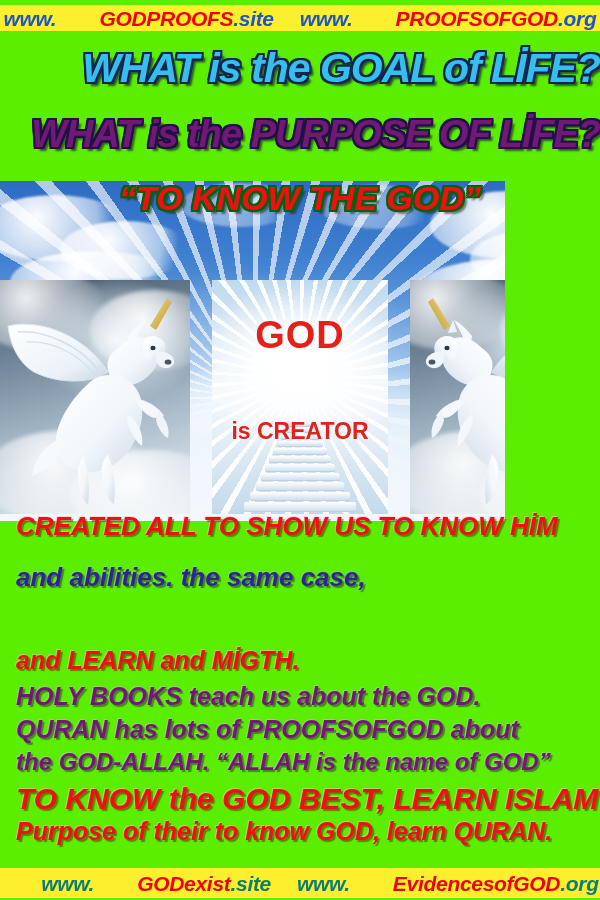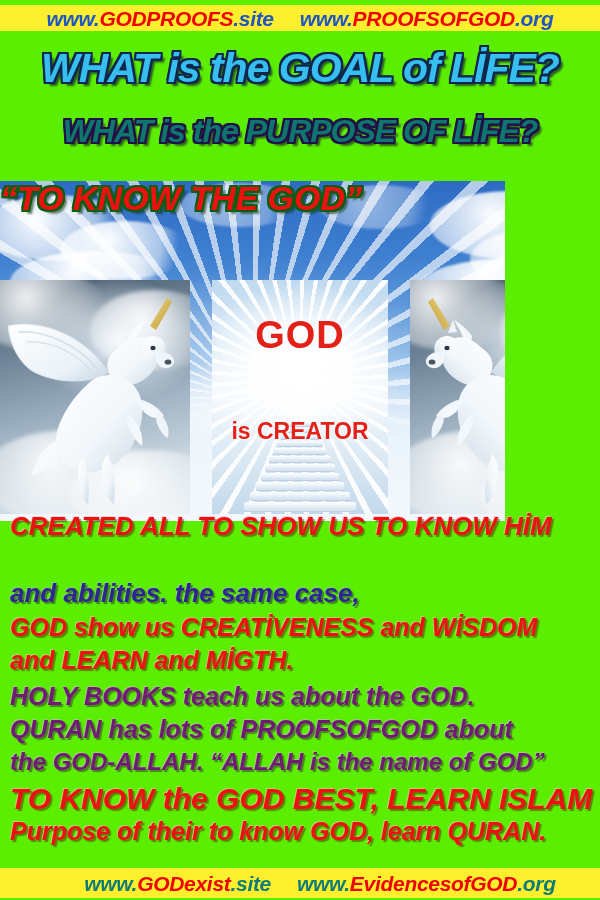--- a/index.html
+++ b/index.html
@@ -28,42 +28,42 @@
     white-space:nowrap;
     font-weight:bold;
     font-style:italic;
     letter-spacing:-0.3px;
     line-height:1;
   }
   #topbar .urlitem{font-size:21px;}
   #bottombar .urlitem{font-size:21px;}
 
   .u-blue{color:#1F56C4;}
-  .u-red{color:#F20000;}
+  .u-red{color:#F20000;margin-left:43px;}
   .u-teal{color:#0E7C76;}
 
   
   .headline{
-    position:absolute;left:0;width:600px;text-align:center;
+    position:absolute;left:0;width:600px;text-align:right;
     font-weight:bold;font-style:italic;
     white-space:nowrap;line-height:1;
     z-index:25;
     font-family:"Liberation Sans",sans-serif;
   }
   #h1{
     top:48px;font-size:41px;letter-spacing:-1px;
     color:#36BEEE;
     text-shadow:
       -2px 0 #10264d, 2px 0 #10264d, 0 -2px #10264d, 0 2px #10264d,
       -2px -2px #10264d, 2px -2px #10264d, -2px 2px #10264d, 2px 2px #10264d,
       4px 4px 2px rgba(10,20,50,.65);
   }
   #h2{
-    top:115px;font-size:32px;letter-spacing:-1px;
-    color:#0f766e;
+    top:115px;font-size:38px;letter-spacing:-1px;
+    color:#701a75;
     text-shadow:
       -2px 0 #221047, 2px 0 #221047, 0 -2px #221047, 0 2px #221047,
       -2px -2px #221047, 2px -2px #221047, -2px 2px #221047, 2px 2px #221047,
       4px 4px 2px rgba(20,5,45,.6);
   }
 
   
   #artband{
     position:absolute;left:0;top:181px;width:505px;height:340px;
     overflow:hidden;
@@ -140,37 +140,37 @@
     position:absolute;left:0;width:176px;text-align:center;
     font-weight:bold;color:#E32119;white-space:nowrap;z-index:8;
     line-height:1;
     text-shadow:1px 1px 0 rgba(255,255,255,.8);
   }
   #mid-god{top:36px;font-size:38px;letter-spacing:1px;}
   #mid-creator{top:140px;font-size:23px;letter-spacing:0px;}
 
   
   #quote{
-    position:absolute;left:0;top:181px;width:600px;
+    position:absolute;left:0;top:181px;width:600px;text-align:center;
     font-size:34px;font-weight:bold;font-style:italic;white-space:nowrap;
     letter-spacing:0px;line-height:1;
     color:#EF1111;
     z-index:20;
     text-shadow:
       -2px 0 #0E5E12, 2px 0 #0E5E12, 0 -2px #0E5E12, 0 2px #0E5E12,
       -2px -2px #0E5E12, 2px -2px #0E5E12, -2px 2px #0E5E12, 2px 2px #0E5E12,
       4px 4px 2px rgba(15,45,15,.55);
   }
 
   
   .bodyline{
     position:absolute;left:0;width:600px;
     font-weight:bold;font-style:italic;white-space:nowrap;
     line-height:1;z-index:22;
-    padding-left:10px;box-sizing:border-box;
+    padding-left:16px;box-sizing:border-box;
   }
   .c-red{
     color:#EE1111;
     text-shadow:2px 2px 1px rgba(90,0,0,.45), -1px -1px 0 rgba(255,190,190,.55);
   }
   .c-navy{
     color:#2E2494;
     text-shadow:2px 2px 1px rgba(20,10,60,.45), -1px -1px 0 rgba(180,180,235,.45);
   }
   .c-purple{
@@ -307,22 +307,21 @@
         <path d="M84 176 C88 192 90 208 88 224 C82 222 78 208 78 194 C78 186 80 180 84 176 Z" fill="url(#bodyg)"></path>
         <path d="M108 174 C114 190 116 206 114 224 C108 222 103 208 102 194 C101 185 104 178 108 174 Z" fill="url(#bodyg)"></path>
         <path d="M58 160 C44 166 34 180 32 196 C44 192 54 182 62 172 Z" fill="#f5fafd" opacity=".95"></path>
       </svg>
     </div>
   </div>
 
   <div id="quote">“TO  KNOW  THE GOD”</div>
 
   <div class="bodyline c-red" style="top:513px;font-size:26px;">CREATED  ALL  TO  SHOW   US TO KNOW HİM</div>
-  <div class="bodyline c-navy" style="top:580px;font-size:26px;">and abilities. the same case,</div>
-  <div class="bodyline c-red" style="top:615px;font-size:25px;">GOD  show us  CREATİVENESS and WİSDOM</div>
+  <div class="bodyline c-navy" style="top:564px;font-size:26px;">and abilities. the same case,</div>
   <div class="bodyline c-red" style="top:648px;font-size:25px;">and LEARN  and  MİGTH.</div>
   <div class="bodyline c-purple" style="top:684px;font-size:25px;">HOLY  BOOKS  teach us  about the GOD.</div>
   <div class="bodyline c-purple" style="top:717px;font-size:25px;">QURAN  has  lots of  PROOFSOFGOD about</div>
   <div class="bodyline c-purple" style="top:750px;font-size:24px;">the GOD-ALLAH. “ALLAH is the name of GOD”</div>
   <div class="bodyline c-red" style="top:784px;font-size:30px;">TO KNOW  the GOD  BEST, LEARN  ISLAM</div>
   <div class="bodyline c-red" style="top:819px;font-size:25px;">Purpose of their to know GOD, learn QURAN.</div>
 
   <div class="urlbar" id="bottombar">
     <span class="urlitem">
       <span class="u-teal">www.</span><span class="u-red">GODexist</span><span class="u-teal">.site</span>

